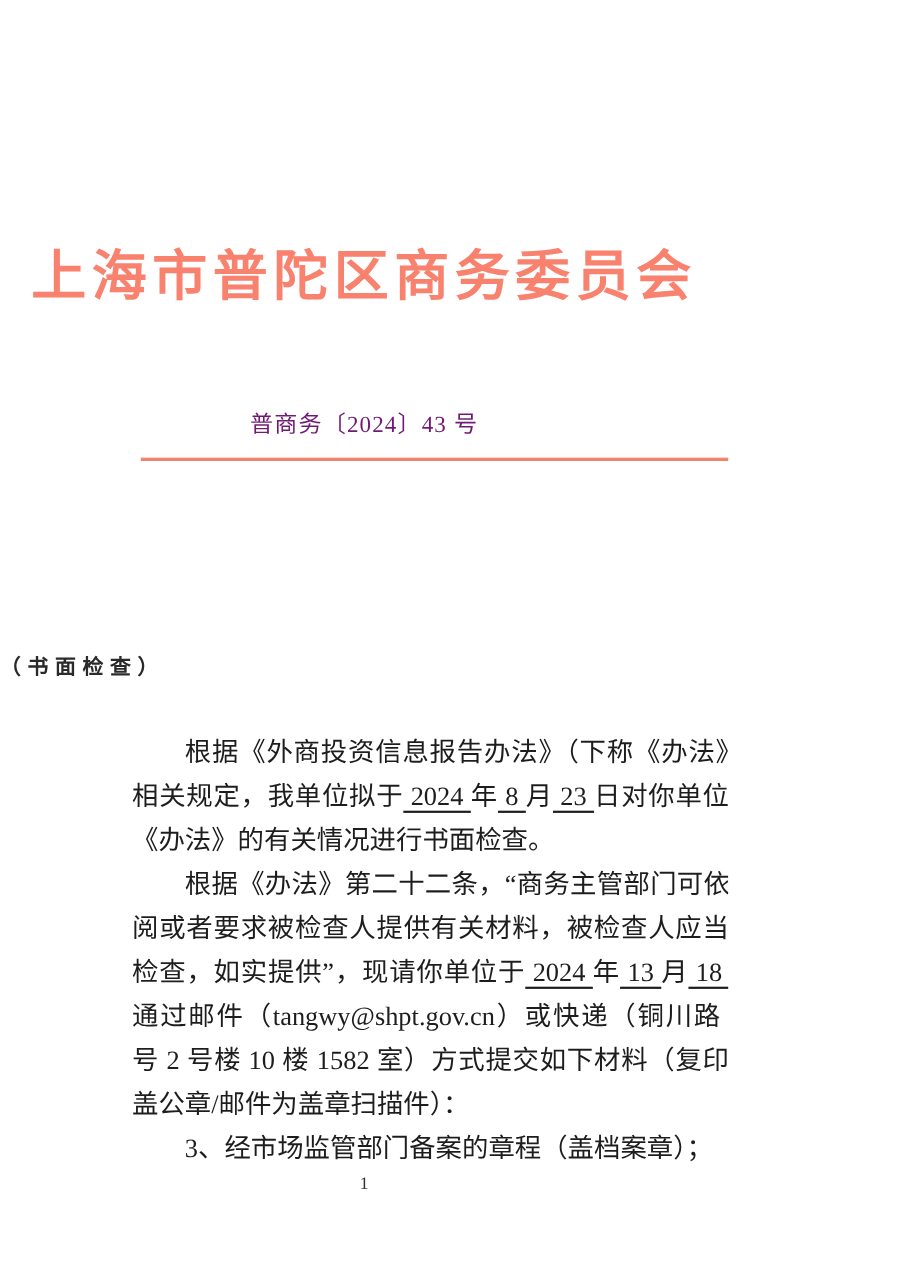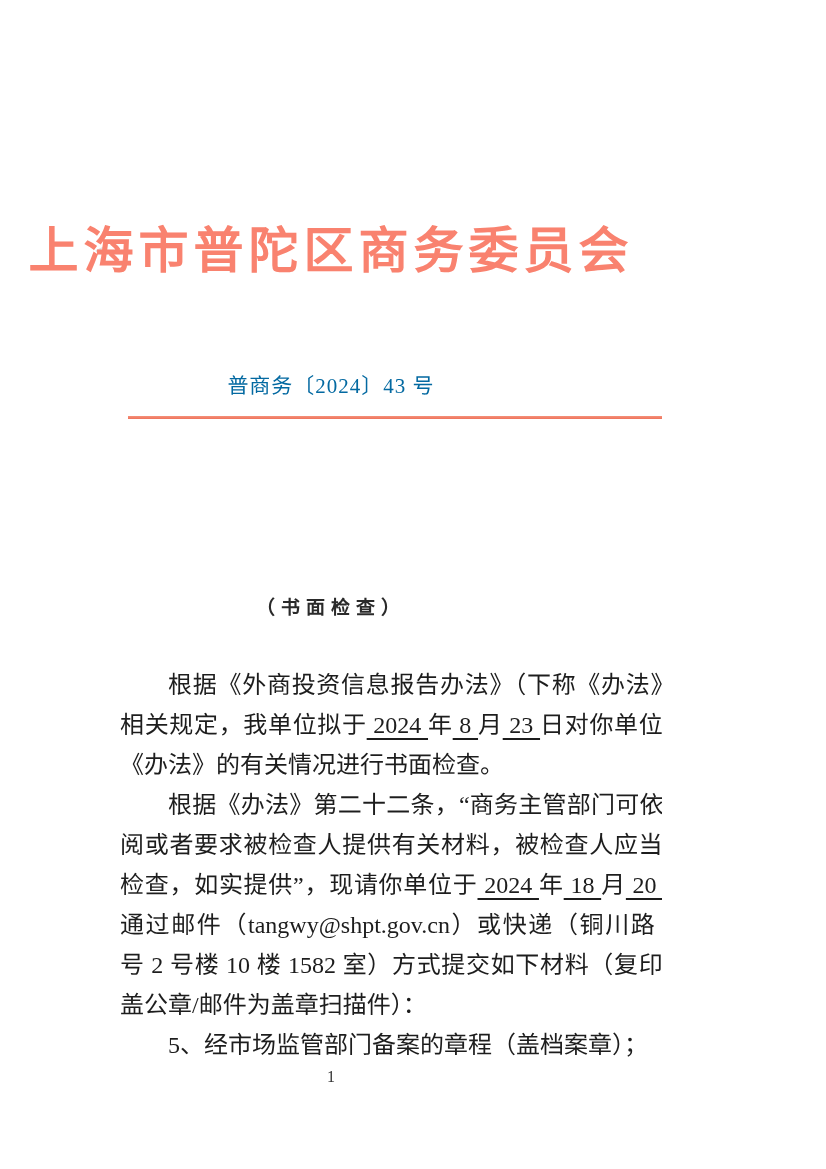--- a/index.html
+++ b/index.html
@@ -42,21 +42,21 @@
   }
   .docnum {
     position: absolute;
     top: 372px;
     left: 0;
     right: 0;
     text-align: center;
     font-size: 21px;
     line-height: 28px;
     letter-spacing: 1px;
-    color: #0369a1;
+    color: #701a75;
   }
   .redline {
     position: absolute;
     top: 416px;
     left: 128px;
     width: 617px;
     height: 2.5px;
     background: linear-gradient(to bottom, #f5907a, var(--divider-red, #ee735b));
   }
   .notice-title {
@@ -70,21 +70,20 @@
     line-height: 60px;
     font-weight: 700;
     letter-spacing: 1px;
     color: #121212;
   }
   .subtitle {
     position: absolute;
     top: 594px;
     left: 0;
     right: 0;
-    text-align: center;
     font-size: 19px;
     line-height: 27px;
     font-weight: 600;
     letter-spacing: 6px;
     color: #2a2a2a;
   }
   .doc-body {
     position: absolute;
     top: 665px;
     left: 120px;
@@ -126,19 +125,19 @@
 
   <div class="docnum">普商务〔2024〕43 号</div>
 
   <div class="redline"></div>
 
 
   <div class="subtitle">（书面检查）</div>
 
   <div class="doc-body">
       <p class="para"><span>根据《外商投资信息报告办法》（下称《办法》）的相关规定，我单位拟于</span><span class="u"> 2024 </span><span>年</span><span class="u"> 8 </span><span>月</span><span class="u"> 23 </span><span>日对你单位遵守《办法》的有关情况进行书面检查。</span></p>
-      <p class="para"><span>根据《办法》第二十二条，“商务主管部门可依法查阅或者要求被检查人提供有关材料，被检查人应当配合检查，如实提供”，现请你单位于</span><span class="u"> 2024 </span><span>年</span><span class="u"> 18 </span><span>月</span><span class="u"> 20 </span><span>日前通过邮件（tangwy@shpt.gov.cn）或快递（铜川路 1321 号 2 号楼 10 楼 1582 室）方式提交如下材料（复印件加盖公章/邮件为盖章扫描件）：</span></p>
-      <p class="para"><span>5、经市场监管部门备案的章程（盖档案章）；</span></p>
+      <p class="para"><span>根据《办法》第二十二条，“商务主管部门可依法查阅或者要求被检查人提供有关材料，被检查人应当配合检查，如实提供”，现请你单位于</span><span class="u"> 2024 </span><span>年</span><span class="u"> 13 </span><span>月</span><span class="u"> 18 </span><span>日前通过邮件（tangwy@shpt.gov.cn）或快递（铜川路 1321 号 2 号楼 10 楼 1582 室）方式提交如下材料（复印件加盖公章/邮件为盖章扫描件）：</span></p>
+      <p class="para"><span>3、经市场监管部门备案的章程（盖档案章）；</span></p>
     </div>
 
   <div class="pagenum">1</div>
 
 </div>
 
 </body></html>

